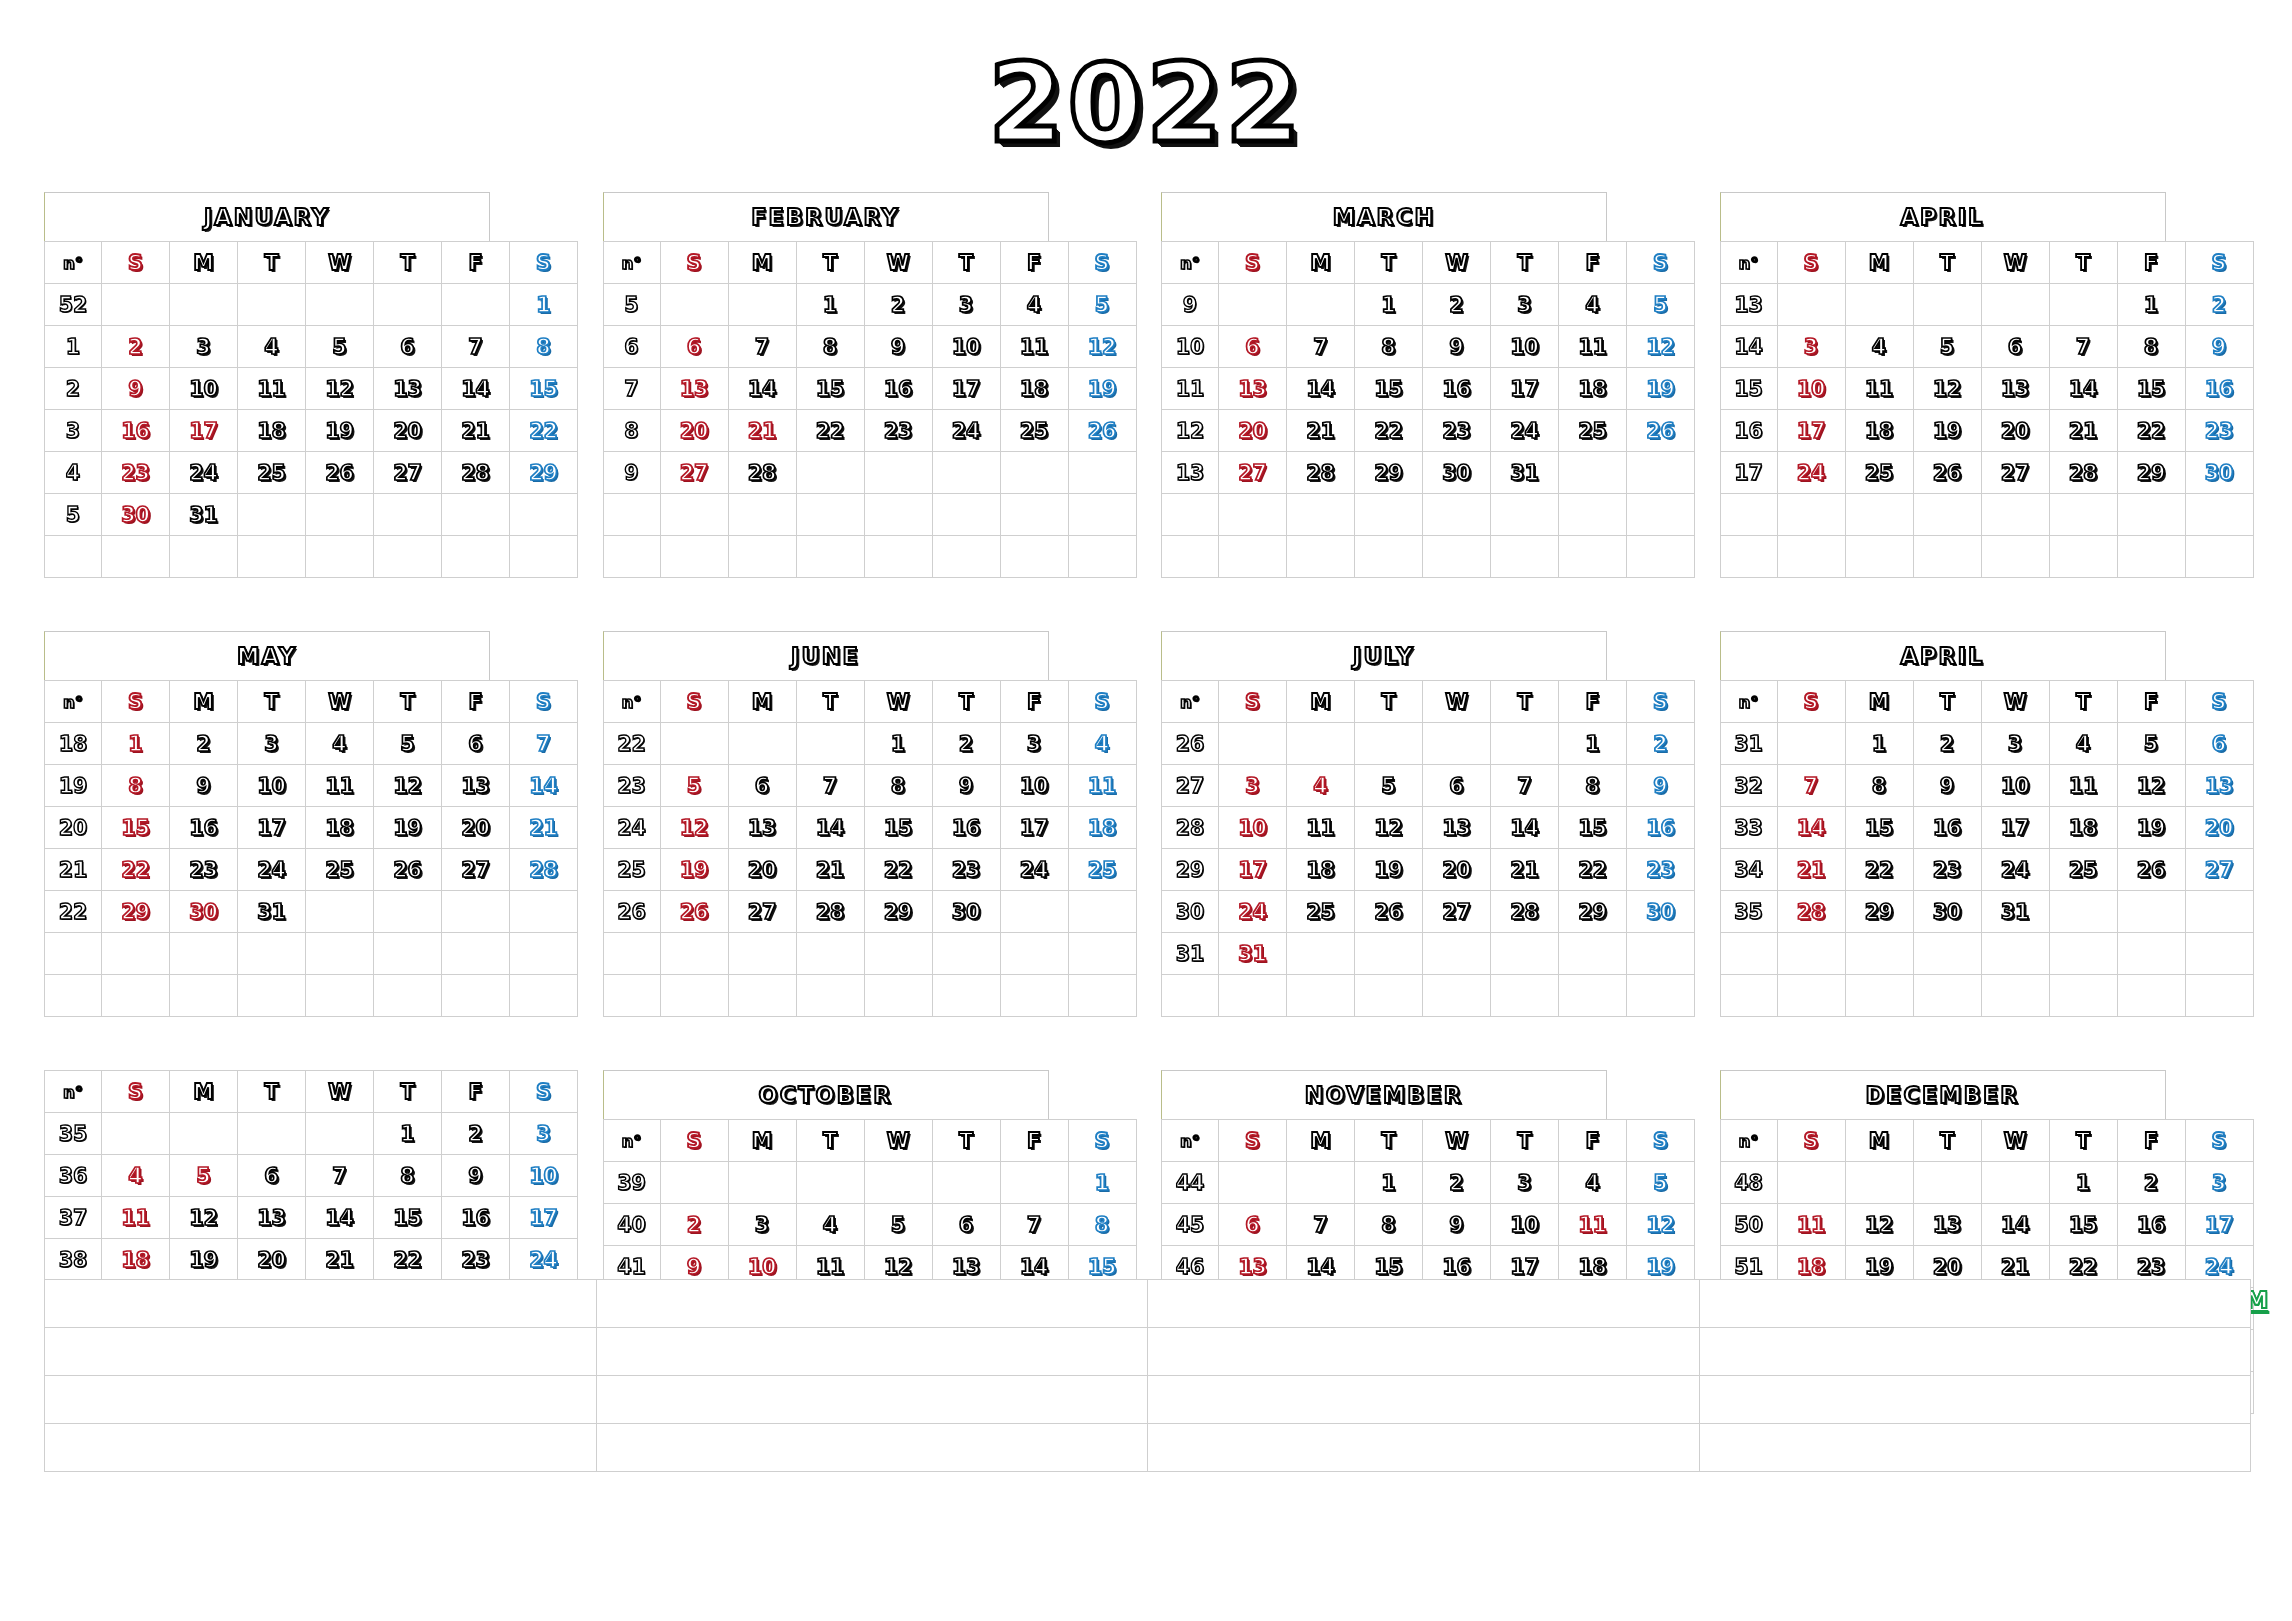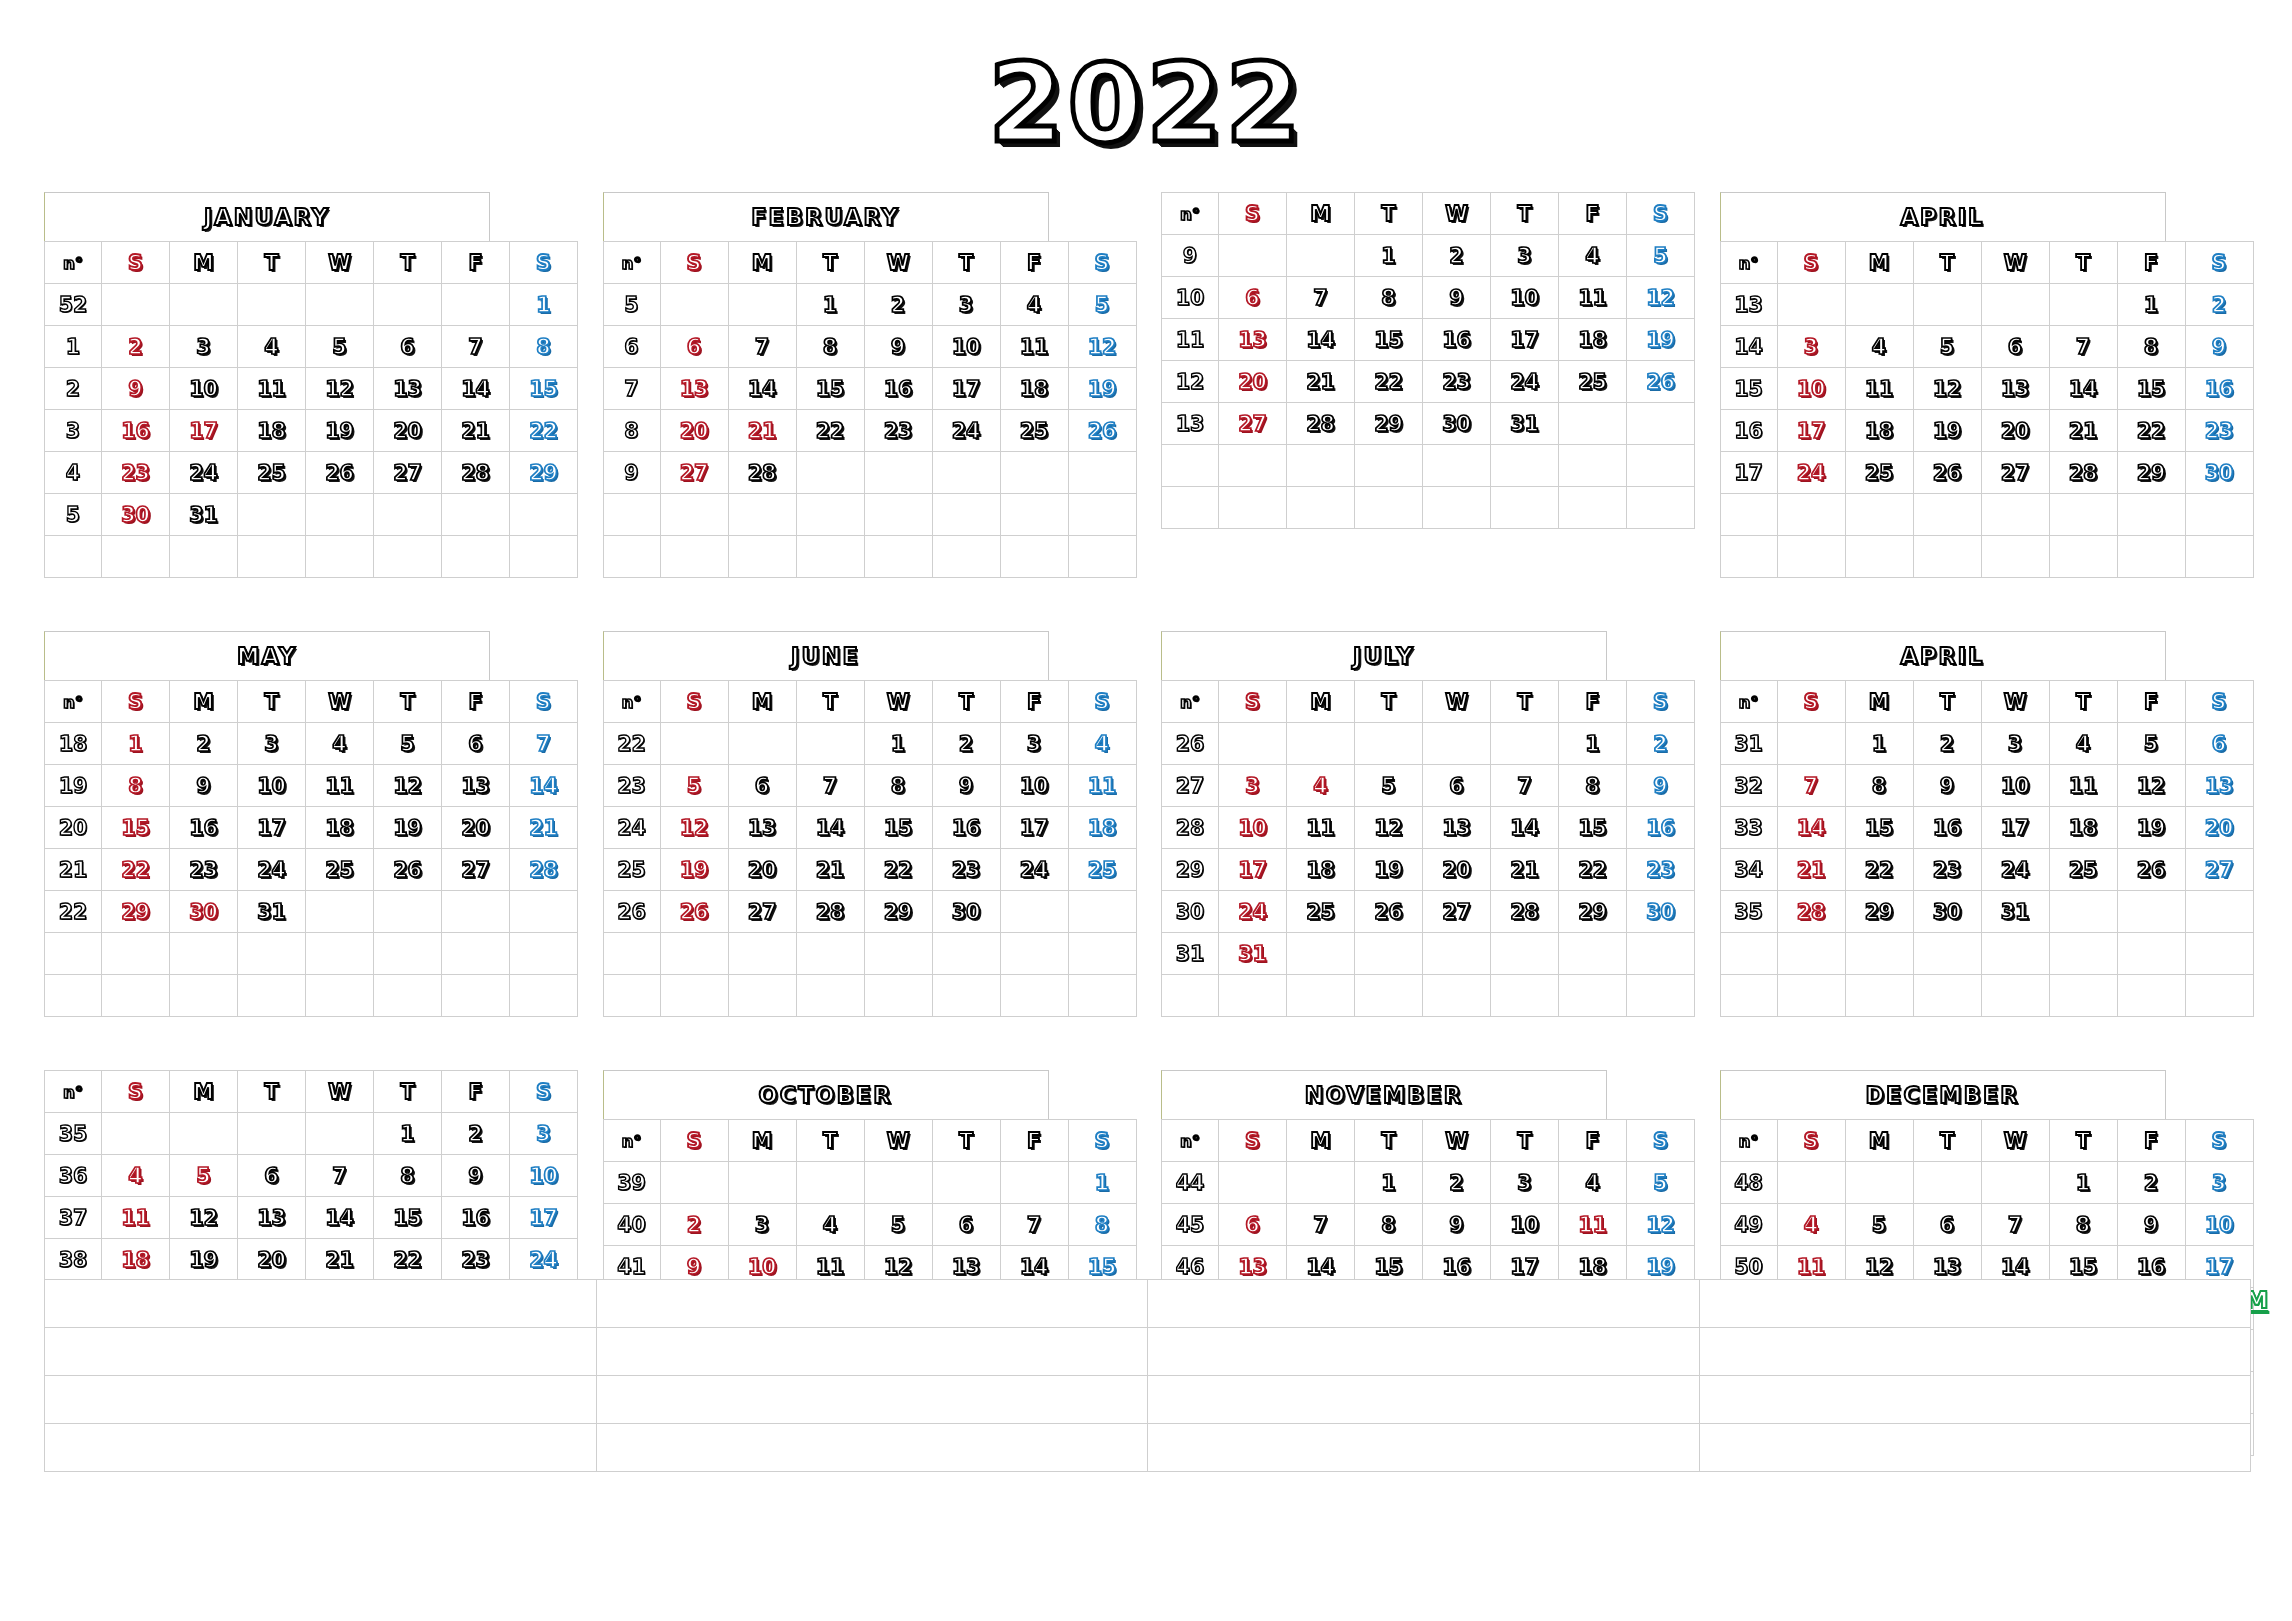--- a/index.html
+++ b/index.html
@@ -396,20 +396,23 @@
               <td class="day empty"></td>
               <td class="day empty"></td>
               <td class="day empty"></td>
               <td class="day empty"></td>
               <td class="day empty"></td>
             </tr>
           </tbody>
         </table>
       </div>
       <div class="month-block">
+        <div class="month-title-row">
+          <div class="month-title">MARCH</div>
+        </div>
         <table class="month-table">
           <colgroup>
             <col class="wk">
             <col class="dy">
             <col class="dy">
             <col class="dy">
             <col class="dy">
             <col class="dy">
             <col class="dy">
             <col class="dy">
@@ -1337,30 +1340,20 @@
               <td class="weeknum">48</td>
               <td class="day empty"></td>
               <td class="day empty"></td>
               <td class="day empty"></td>
               <td class="day empty"></td>
               <td class="day">1</td>
               <td class="day">2</td>
               <td class="day blue">3</td>
             </tr>
             <tr>
-              <td class="weeknum">49</td>
-              <td class="day red">4</td>
-              <td class="day">5</td>
-              <td class="day">6</td>
-              <td class="day">7</td>
-              <td class="day">8</td>
-              <td class="day">9</td>
-              <td class="day blue">10</td>
-            </tr>
-            <tr>
               <td class="weeknum">50</td>
               <td class="day red">11</td>
               <td class="day">12</td>
               <td class="day">13</td>
               <td class="day">14</td>
               <td class="day">15</td>
               <td class="day">16</td>
               <td class="day blue">17</td>
             </tr>
             <tr>

